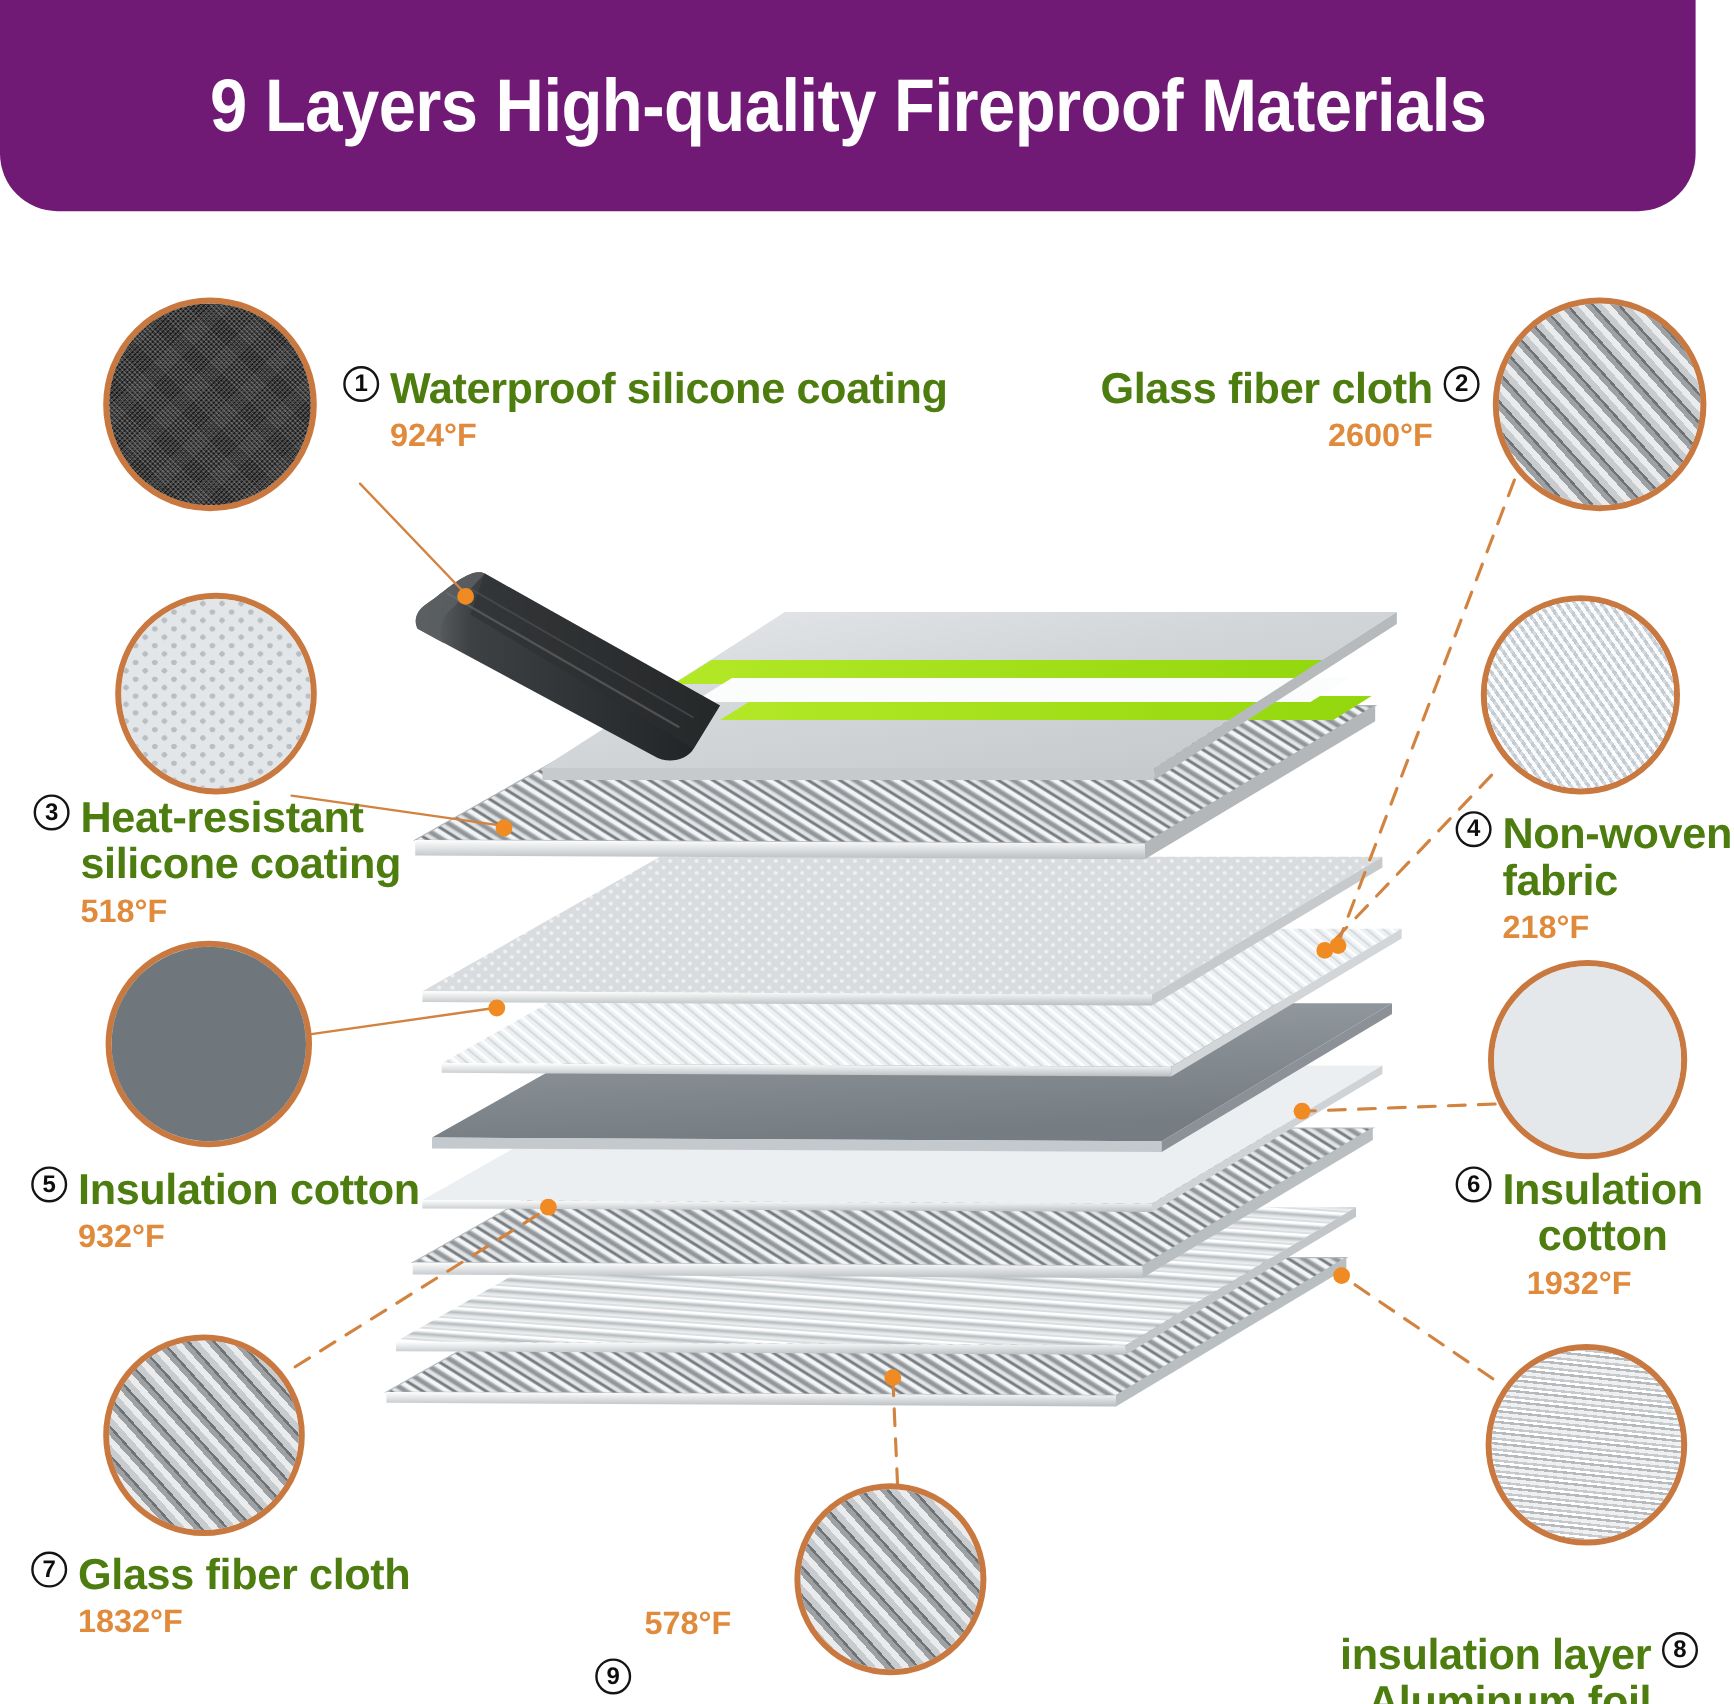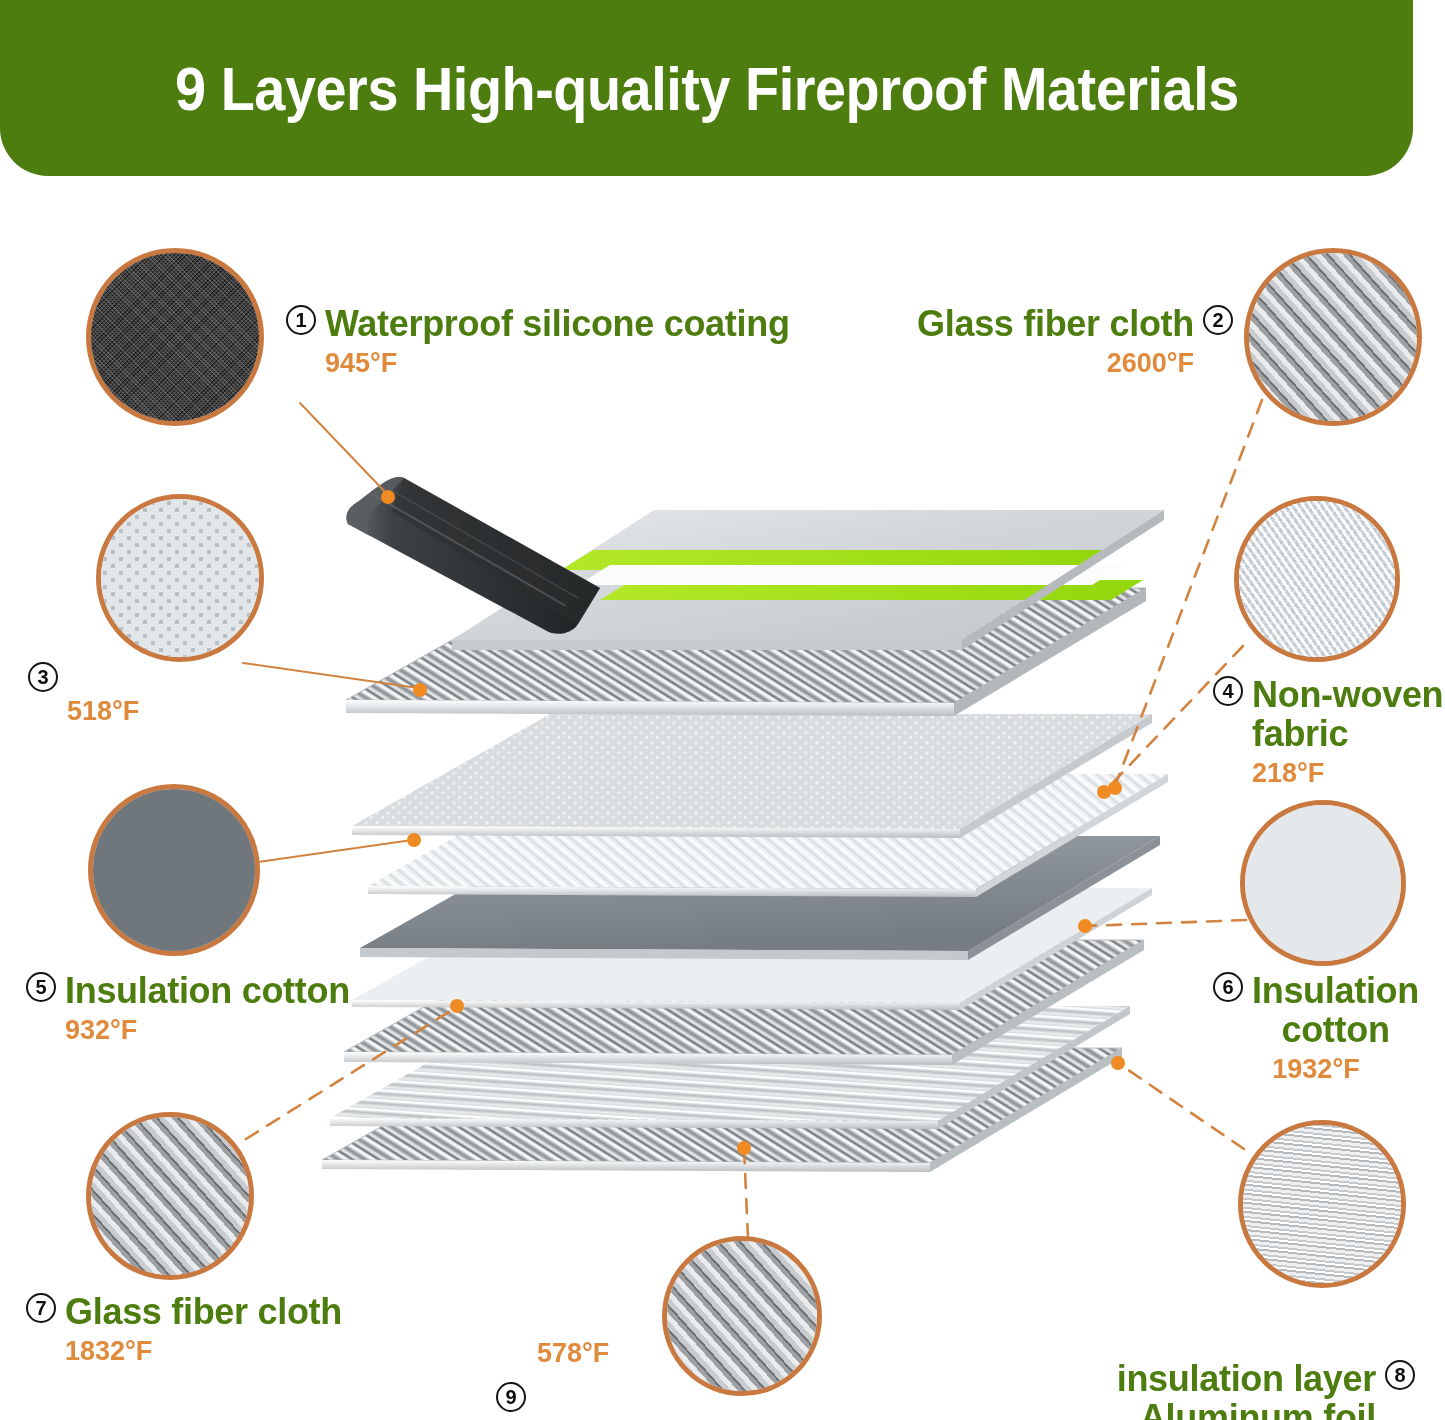--- a/index.html
+++ b/index.html
@@ -8,21 +8,21 @@
     background:#ffffff;
     font-family:"Liberation Sans","DejaVu Sans",sans-serif;
     overflow:hidden;
     position:relative;
   }
   #stage{position:absolute;inset:0;}
 
   
   .banner{
     position:absolute;left:0;top:0;width:1413px;height:176px;
-    background:#4d7c0f;
+    background:#701a75;
     border-bottom-left-radius:48px;
     border-bottom-right-radius:48px;
     display:flex;align-items:center;justify-content:center;
   }
   .banner-title{
     color:#ffffff;
     font-size:62px;
     font-weight:700;
     letter-spacing:-0.5px;
     transform:scaleX(.90);
@@ -313,34 +313,36 @@
 
   <div class="swatch" style="left:662px;top:1236px;width:160px;height:160px;">
     <div class="tex tex-weave"></div>
   </div>
 
   <div class="label left" style="left:286px;top:305px;">
     <div class="row">
       <div class="num">1</div>
       <div class="ltext">Waterproof silicone coating</div>
     </div>
-    <div class="temp">945°F</div>
+    <div class="temp">924°F</div>
   </div>
 
   <div class="label right" style="right:212px;top:305px;">
     <div class="row">
       <div class="ltext">Glass fiber cloth</div>
       <div class="num">2</div>
     </div>
     <div class="temp">2600°F</div>
   </div>
 
   <div class="label left" style="left:28px;top:662px;">
     <div class="row">
       <div class="num">3</div>
+      <div class="ltext">Heat-resistant
+silicone coating</div>
     </div>
     <div class="temp">518°F</div>
   </div>
 
   <div class="label left" style="left:1213px;top:676px;">
     <div class="row">
       <div class="num">4</div>
       <div class="ltext">Non-woven
 fabric</div>
     </div>

